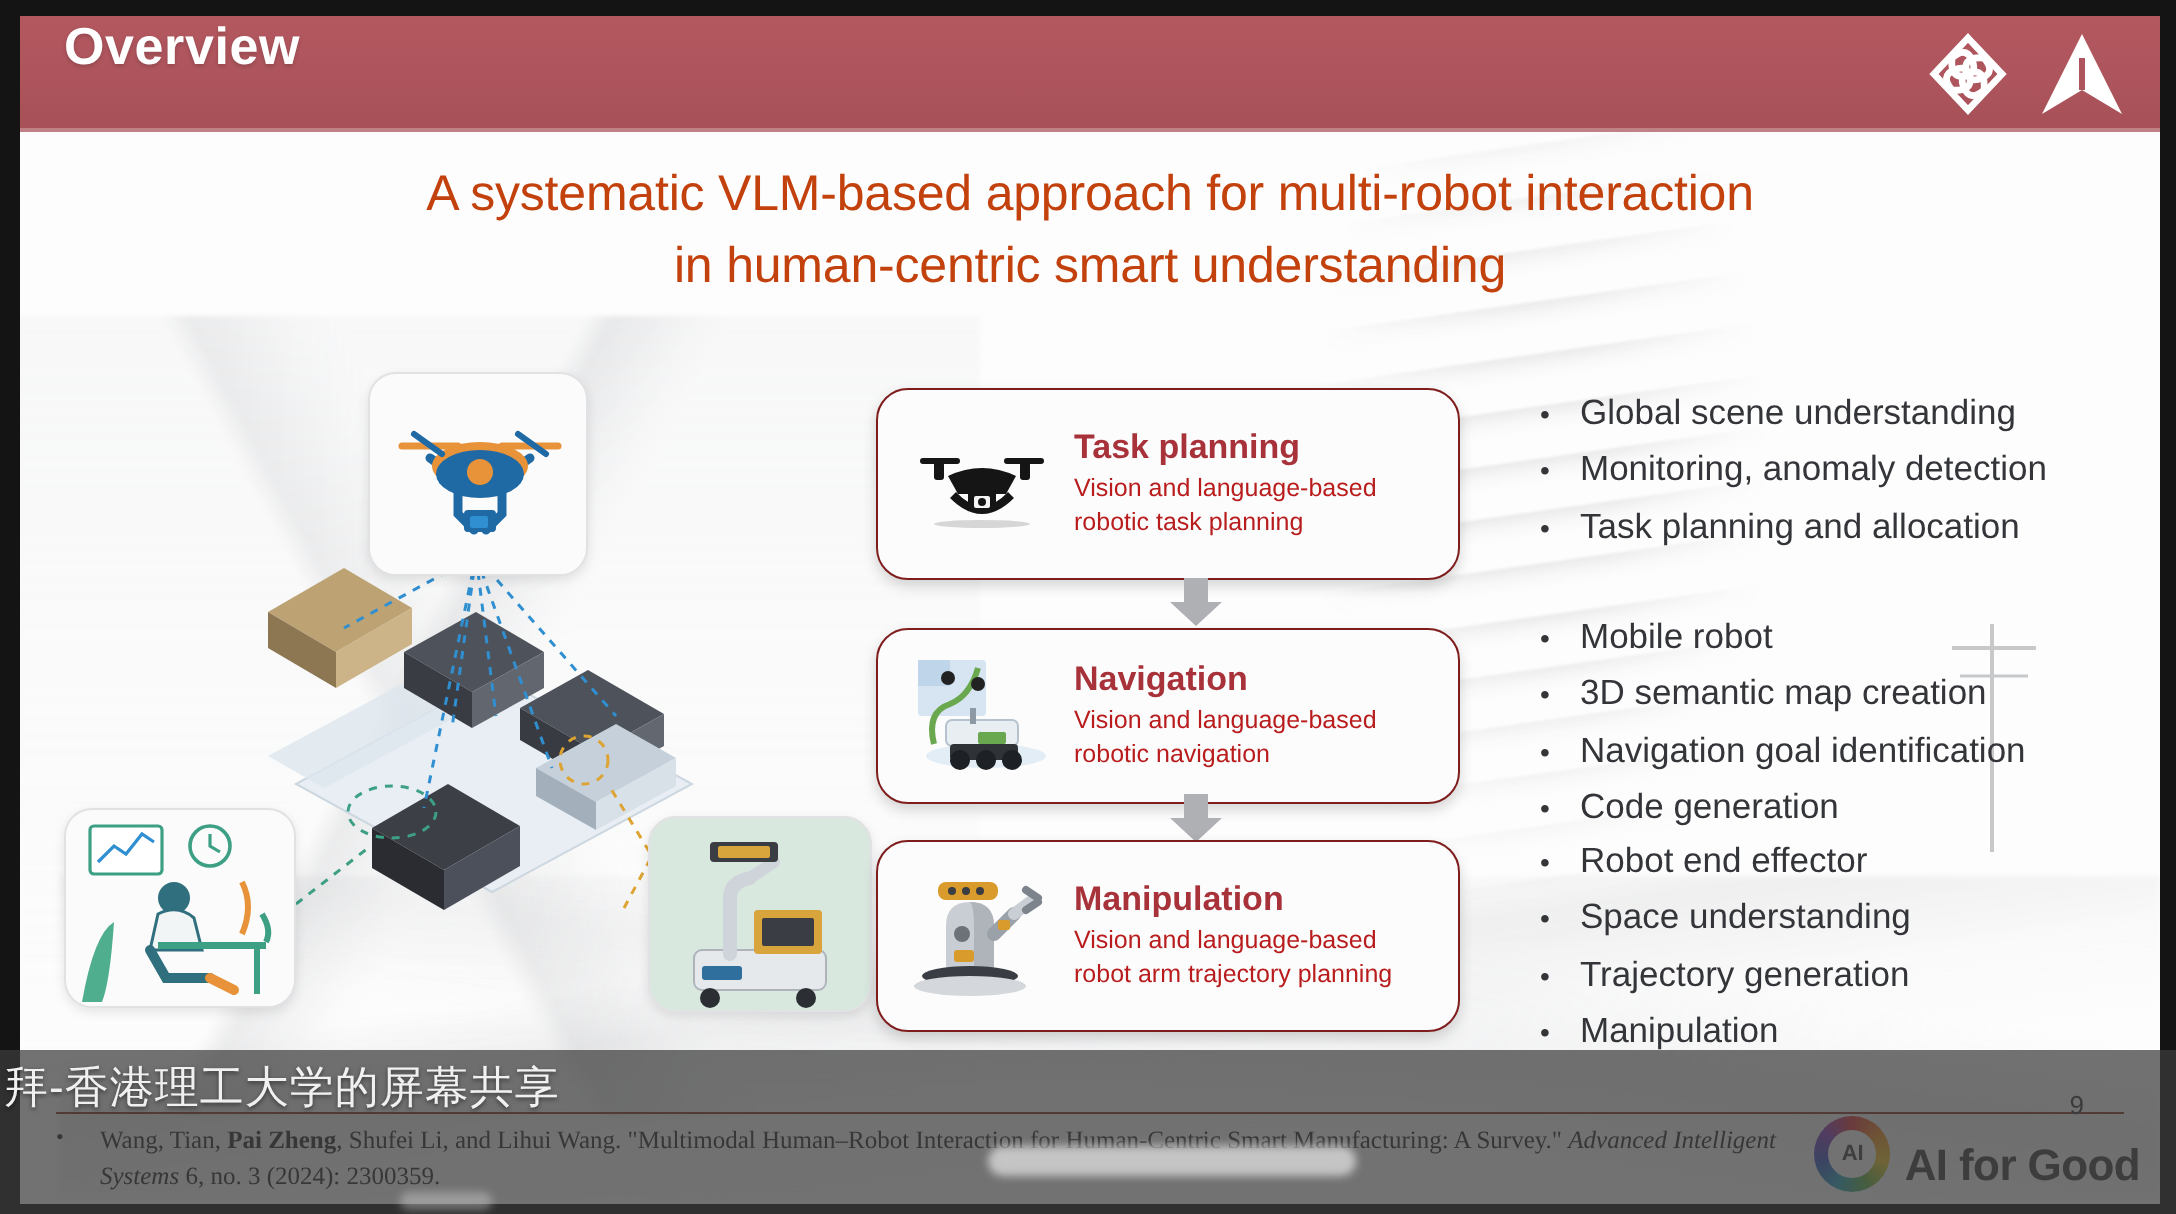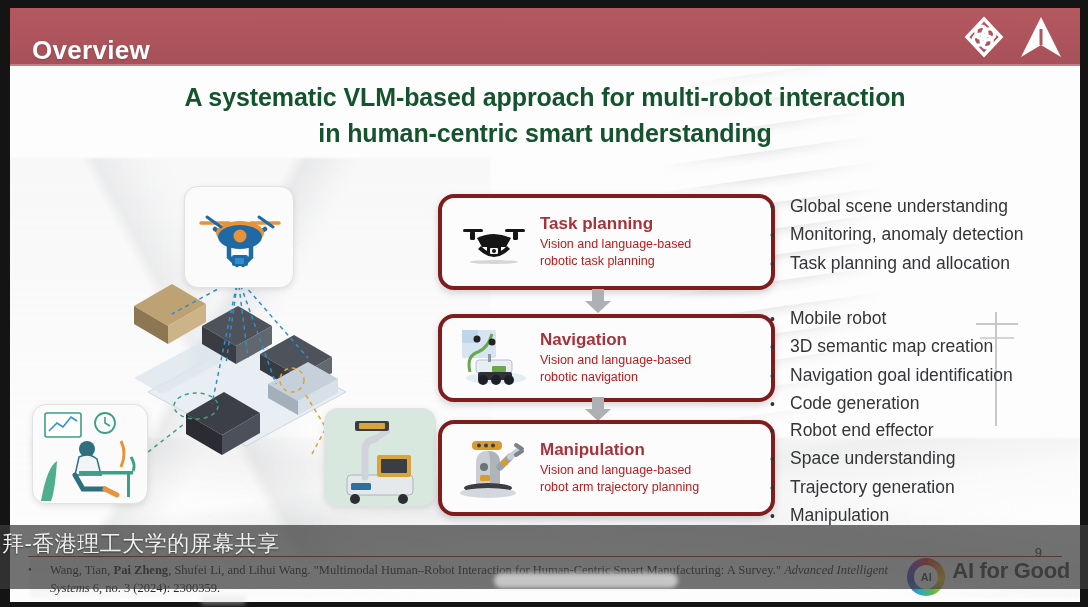--- a/index.html
+++ b/index.html
@@ -60,21 +60,21 @@
   }
   .wm-pole {
     left: 952px; top: 300px; width: 70px; height: 120px;
   }
 
   
   #header {
     position: absolute; left: 0; top: 0;
     width: 1070px; height: 58px;
     background: linear-gradient(180deg, #b4585f 0%, #ad545c 55%, #a75058 100%);
-    display: flex; align-items: flex-end;
+    display: flex; align-items: flex-start;
   }
   #header::after {
     content: ""; position: absolute; left: 0; right: 0; bottom: 0;
     height: 2px; background: rgba(255,255,255,.28);
   }
   #header-title {
     color: #ffffff;
     font-size: 26px;
     font-weight: bold;
     letter-spacing: .3px;
@@ -83,23 +83,23 @@
   }
   .header-logos {
     position: absolute; right: 16px; top: 4px;
     display: flex; align-items: center; gap: 8px;
   }
 
   
   #main-title {
     position: absolute; left: 0; top: 72px; width: 1070px;
     text-align: center;
-    color: #14532d;
+    color: #c2410c;
     font-size: 25px;
-    font-weight: bold;
+    font-weight: normal;
     line-height: 1.42;
     letter-spacing: -.1px;
   }
   #main-title .l2 { display: block; }
 
   
   #illustration {
     position: absolute; left: 6px; top: 170px;
     width: 420px; height: 352px;
   }
@@ -112,23 +112,23 @@
     overflow: hidden;
   }
   #card-drone { left: 168px; top: 8px; width: 110px; height: 102px; }
   #card-person { left: 16px; top: 226px; width: 116px; height: 100px; }
   #card-arm { left: 308px; top: 230px; width: 112px; height: 98px; background:#d9e8df; }
 
   
   .stage-card {
     position: absolute;
     left: 428px;
-    width: 337px;
+    width: 292px;
     background: #fcfcfd;
-    border: 4px solid #7f1d1d;
+    border: 1px solid #7f1d1d;
     border-radius: 16px;
     box-shadow: 0 3px 7px rgba(0,0,0,.16);
     display: flex; align-items: center;
     padding: 8px 10px;
   }
   #stage-1 { top: 186px; height: 96px; }
   #stage-2 { top: 306px; height: 88px; align-items: center; }
   #stage-3 { top: 412px; height: 96px; }
 
   .stage-icon {
@@ -204,21 +204,21 @@
   #citation b { font-weight: bold; }
   #citation i { font-style: italic; }
   #citation-rule {
     position: absolute;
     left: 18px; bottom: 45px; width: 1034px; height: 1px;
     background: #8e3a2a;
   }
 
   #footer-logo {
     position: absolute; right: 10px; bottom: 6px;
-    display: flex; align-items: flex-start; gap: 7px;
+    display: flex; align-items: flex-end; gap: 7px;
   }
   #page-number {
     position: absolute; right: 38px; bottom: 42px;
     font-size: 13px; color: #3a3a3a;
   }
   .ai-ring {
     width: 38px; height: 38px; border-radius: 50%;
     background: conic-gradient(#e23b3b,#ef8c2a,#f2cb2b,#62b44a,#2aa8c4,#3b59c4,#8a3fc0,#e23b3b);
     display: flex; align-items: center; justify-content: center;
   }
@@ -230,21 +230,21 @@
   }
   #footer-logo-text {
     font-size: 22px; font-weight: bold; color: #404040;
     letter-spacing: -.3px;
   }
 
   
   #share-overlay {
     position: absolute;
     left: 0; top: 525px;
-    width: 1088px; height: 64px;
+    width: 1088px; height: 82px;
     background: rgba(60,60,60,.72);
   }
   #share-label {
     position: absolute;
     left: 2px; top: 4px;
     color: #f0f0f0;
     font-size: 22px;
     letter-spacing: .5px;
     text-shadow: 0 1px 2px rgba(0,0,0,.5);
     white-space: nowrap;

